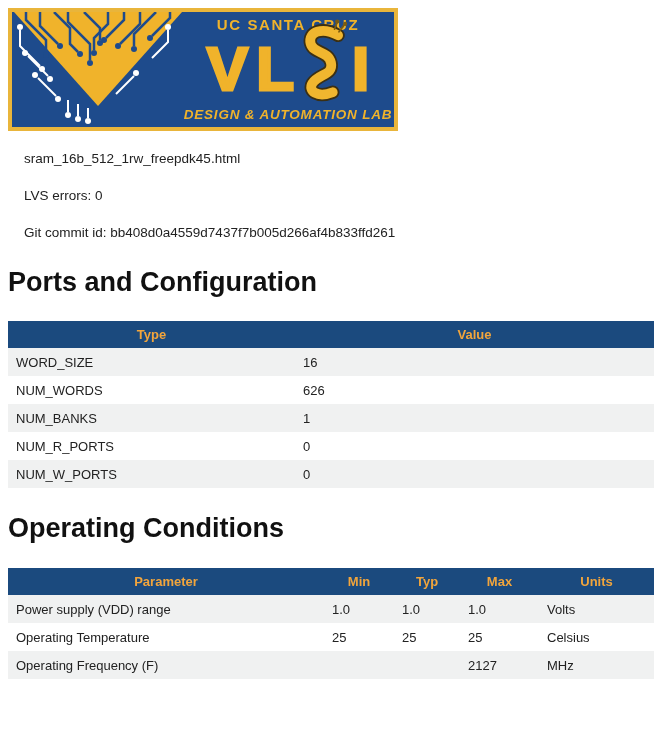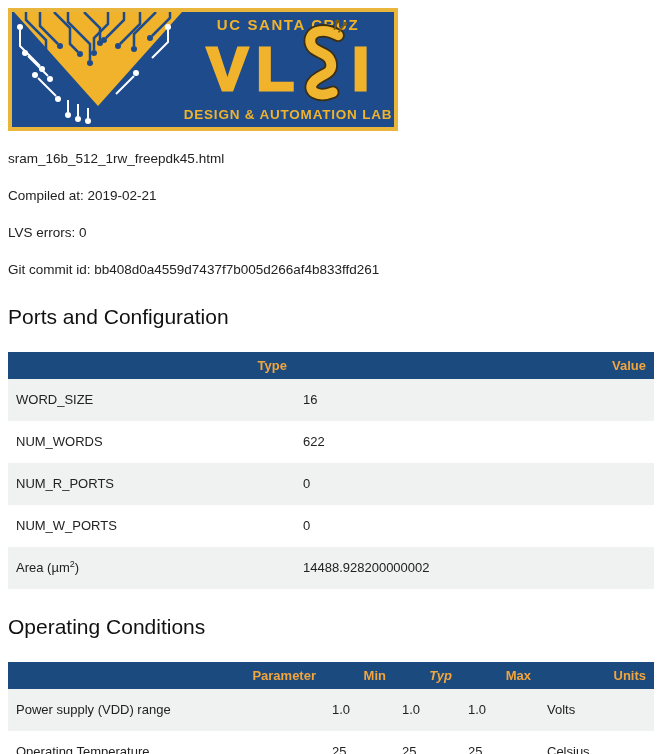--- a/index.html
+++ b/index.html
@@ -38,51 +38,51 @@
   }
   .vlsi-row{display:flex;align-items:center;height:66px;margin-top:-2px;}
   .vlsi-letter{
     color:var(--logo-gold);font-weight:bold;font-size:62px;line-height:1;
     -webkit-text-stroke:3px var(--logo-gold);
     letter-spacing:0;padding:0 4px;
   }
   .slug{margin:-14px 1px 0 1px;}
   .logo-bottom{
     color:var(--logo-gold);font-weight:bold;font-size:13.5px;
-    letter-spacing:0.8px;white-space:nowrap;
+    letter-spacing:0.8px;white-space:nowrap;font-style:italic;
   }
   
   .meta{margin-top:10px;}
-  .meta p{margin:0 0 10px 0;padding:10px 0 0 0;line-height:1.25;}
+  .meta p{margin:0 0 10px 16px;padding:10px 0 0 0;line-height:1.25;}
   
   h2{
-    font-size:21px;font-weight:400;color:#111;
+    font-size:27px;font-weight:700;color:#111;
     margin:26px 0 24px 0;line-height:1.1;
   }
   table{
     width:100%;border-collapse:collapse;table-layout:fixed;
     font-size:13px;
   }
   thead th{
     background:var(--table-header-bg);
     color:var(--table-header-text);
-    text-align:right;font-weight:bold;
+    text-align:center;font-weight:bold;
     padding:6px 8px;height:27px;
   }
   tbody td{
-    padding:5px 8px;height:42px;color:var(--body-text);
+    padding:5px 8px;height:28px;color:var(--body-text);
     overflow:hidden;white-space:nowrap;
   }
   tbody tr:nth-child(odd){background:var(--row-stripe);}
   sup{font-size:9px;}
   
   .tbl-config th:nth-child(1){width:287px;}
   .tbl-oc th:nth-child(1){width:316px;}
   .tbl-oc th:nth-child(2){width:70px;}
-  .tbl-oc th:nth-child(3){width:66px;font-style:italic;}
+  .tbl-oc th:nth-child(3){width:66px;}
   .tbl-oc th:nth-child(4){width:79px;}
 </style>
 </head>
 <body>
 
 <div class="logo">
   <svg class="emblem" width="178" height="115" viewBox="0 0 178 115">
     <polygon points="2,0 170,0 86,94" fill="#f0b32b"></polygon>
 
     <g stroke="#1e4b8c" stroke-width="2.5" fill="none">
@@ -151,53 +151,52 @@
         <circle cx="43" cy="2.5" r="2.4" fill="#7a5b10"></circle>
       </svg>
       <span class="vlsi-letter">I</span>
     </div>
     <div class="logo-bottom">DESIGN &amp; AUTOMATION LAB</div>
   </div>
 </div>
 
 <div class="meta">
     <p>sram_16b_512_1rw_freepdk45.html</p>
-    <p>Compiled at: 2019-02-21</p>
     <p>LVS errors: 0</p>
     <p>Git commit id: bb408d0a4559d7437f7b005d266af4b833ffd261</p>
   </div>
 
 <h2>Ports and Configuration</h2>
 <table class="tbl-config">
     <thead>
       <tr>
         <th>Type</th>
         <th>Value</th>
       </tr>
     </thead>
     <tbody>
       <tr>
         <td>WORD_SIZE</td>
         <td>16</td>
       </tr>
       <tr>
         <td>NUM_WORDS</td>
-        <td>622</td>
+        <td>626</td>
+      </tr>
+      <tr>
+        <td>NUM_BANKS</td>
+        <td>1</td>
       </tr>
       <tr>
         <td>NUM_R_PORTS</td>
         <td>0</td>
       </tr>
       <tr>
         <td>NUM_W_PORTS</td>
         <td>0</td>
-      </tr>
-      <tr>
-        <td>Area (µm<sup>2</sup>)</td>
-        <td>14488.928200000002</td>
       </tr>
     </tbody>
   </table>
 
 <h2>Operating Conditions</h2>
 <table class="tbl-oc">
     <thead>
       <tr>
         <th>Parameter</th>
         <th>Min</th>

